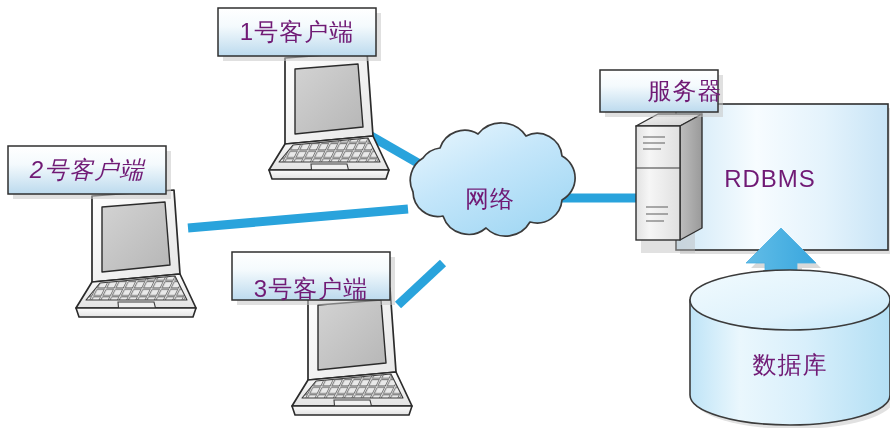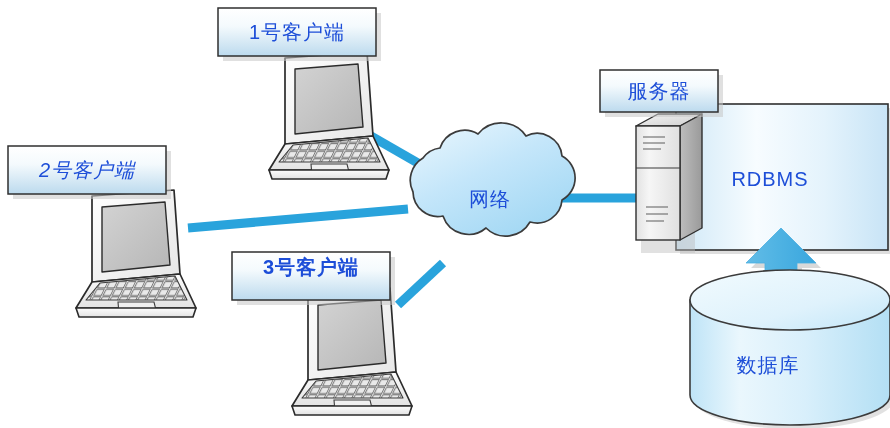--- a/index.html
+++ b/index.html
@@ -18,22 +18,22 @@
     position:absolute;
     left:0; top:0;
     width:890px;
     height:428px;
   }
   .lbl{
     position:absolute;
     display:flex;
     align-items:center;
     justify-content:center;
-    font-size:20px;
-    color:#1d4ed8;
+    font-size:24px;
+    color:#701a75;
     letter-spacing:1px;
     white-space:nowrap;
     pointer-events:none;
   }
 </style>
 </head>
 <body>
 
 <div id="stage">
 
@@ -236,23 +236,23 @@
     <g>
       <rect x="600" y="70" width="118" height="42" transform="translate(5,5)" fill="#c6c6c6" opacity="0.55"></rect>
       <rect x="600" y="70" width="118" height="42" fill="url(#gradLabel)" stroke="#2f2f2f" stroke-width="1.5"></rect>
     </g>
   </svg>
 
   <div class="lbl" style="left:218px; top:8px; width:158px; height:48px;">1号客户端</div>
 
   <div class="lbl" style="left:8px; top:146px; width:158px; height:48px;font-style:italic;">2号客户端</div>
 
-  <div class="lbl" style="left:232px; top:240px; width:158px; height:55px;font-weight:bold;">3号客户端</div>
-
-  <div class="lbl" style="left:600px; top:70px; width:118px; height:42px;">服务器</div>
+  <div class="lbl" style="left:232px; top:261px; width:158px; height:55px;">3号客户端</div>
+
+  <div class="lbl" style="left:600px; top:70px; width:118px; height:42px;padding-left:26px;">服务器</div>
 
   <div class="lbl" style="left:440px; top:184px; width:100px; height:30px;">网络</div>
 
   <div class="lbl" style="left:700px; top:164px; width:140px; height:30px;">RDBMS</div>
 
-  <div class="lbl" style="left:708px; top:350px; width:120px; height:30px;">数据库</div>
+  <div class="lbl" style="left:730px; top:350px; width:120px; height:30px;">数据库</div>
 
 </div>
 
 </body></html>

